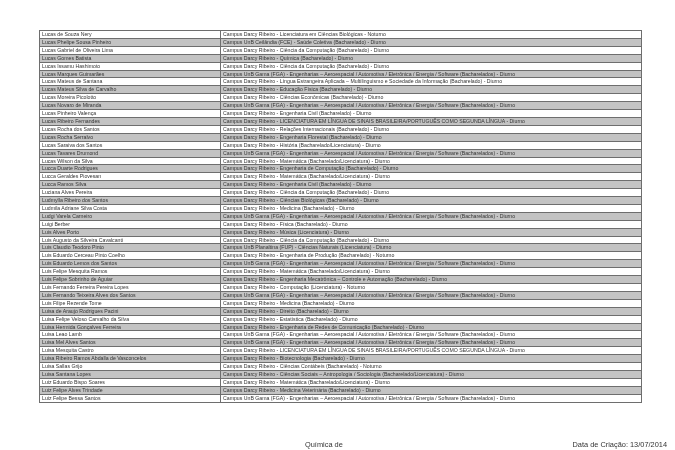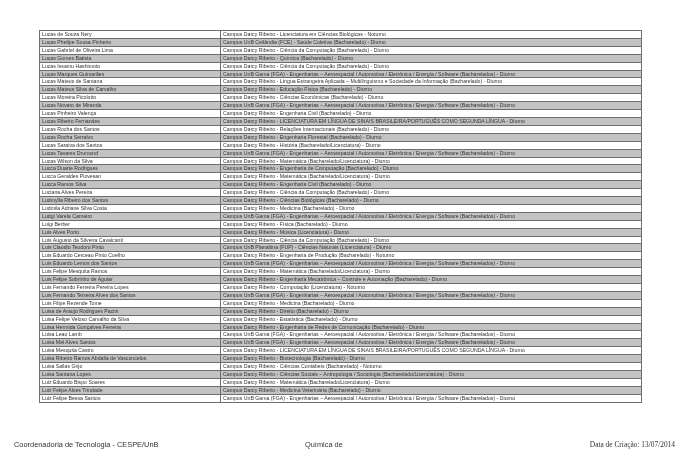--- a/index.html
+++ b/index.html
@@ -7,21 +7,21 @@
   .page { position:absolute; left:0; top:0; width:675px; height:450px; }
   table.list { position:absolute; left:39px; top:30px; width:596px; border-collapse:collapse; table-layout:fixed; }
   table.list td { border:1px solid #6e6e6e; font-size:5.2px; line-height:6.9px; height:6.9px; padding:0 0 0 2px; white-space:nowrap; overflow:hidden; color:#333; }
   table.list td.c1 { width:178px; }
   table.list td.c2 { width:418px; }
   tr.shade td { background:#c3c3c3; }
   tr.plain td { background:#ffffff; }
   .footer { position:absolute; top:440px; font-size:7.4px; color:#333; white-space:nowrap; }
   .f-left { left:14px; }
   .f-mid { left:305px; }
-  .f-right { right:0;font-family:Liberation Serif, serif; }
+  .f-right { right:8px; }
 </style>
 </head>
 <body>
 
 <div class="page">
   <table class="list">
     <tbody id="rows">
         <tr class="plain">
           <td class="c1">Lucas de Souza Nery</td>
           <td class="c2">Campus Darcy Ribeiro - Licenciatura em Ciências Biológicas - Noturno</td>
@@ -206,16 +206,15 @@
           <td class="c1">Luiz Felipe Alves Trindade</td>
           <td class="c2">Campus Darcy Ribeiro - Medicina Veterinária (Bacharelado) - Diurno</td>
         </tr>
         <tr class="plain">
           <td class="c1">Luiz Felipe Bessa Santos</td>
           <td class="c2">Campus UnB Gama (FGA) - Engenharias – Aeroespacial / Automotiva / Eletrônica / Energia / Software (Bacharelados) - Diurno</td>
         </tr>
       </tbody>
   </table>
 
-  <div class="footer f-left">Coordenadoria de Tecnologia - CESPE/UnB</div>
   <div class="footer f-mid">Química  de</div>
   <div class="footer f-right">Data de Criação: 13/07/2014</div>
 </div>
 
 </body></html>

